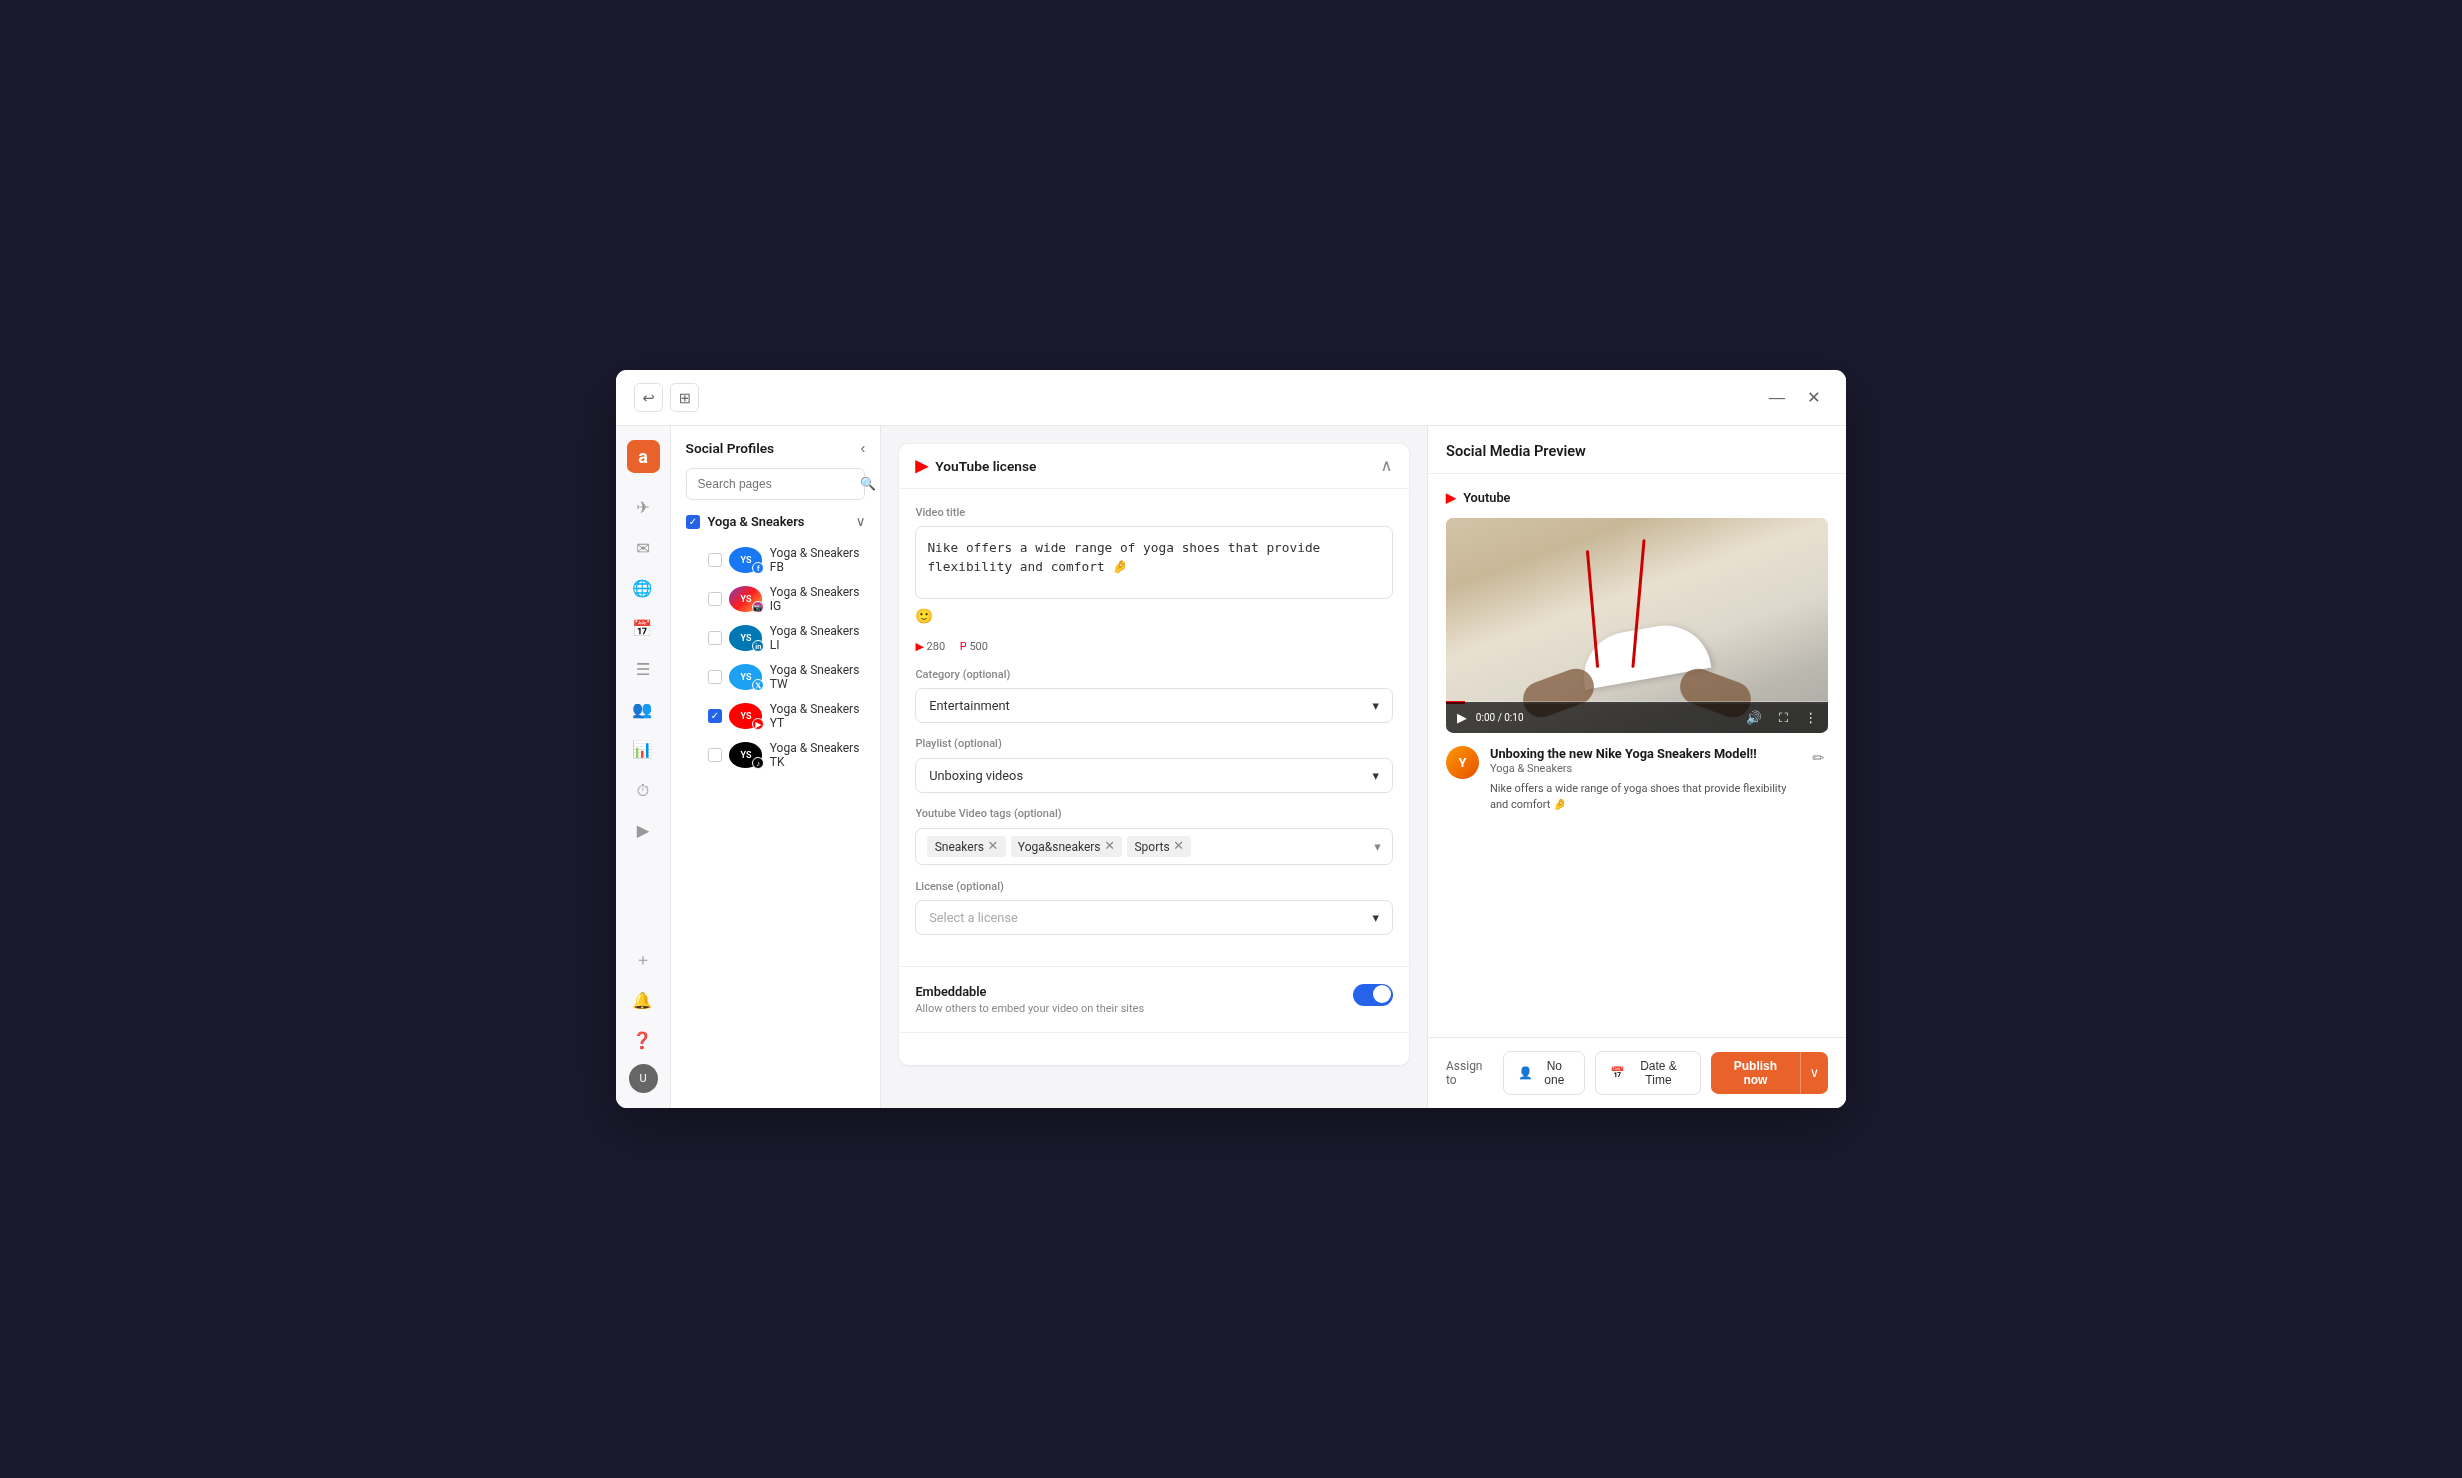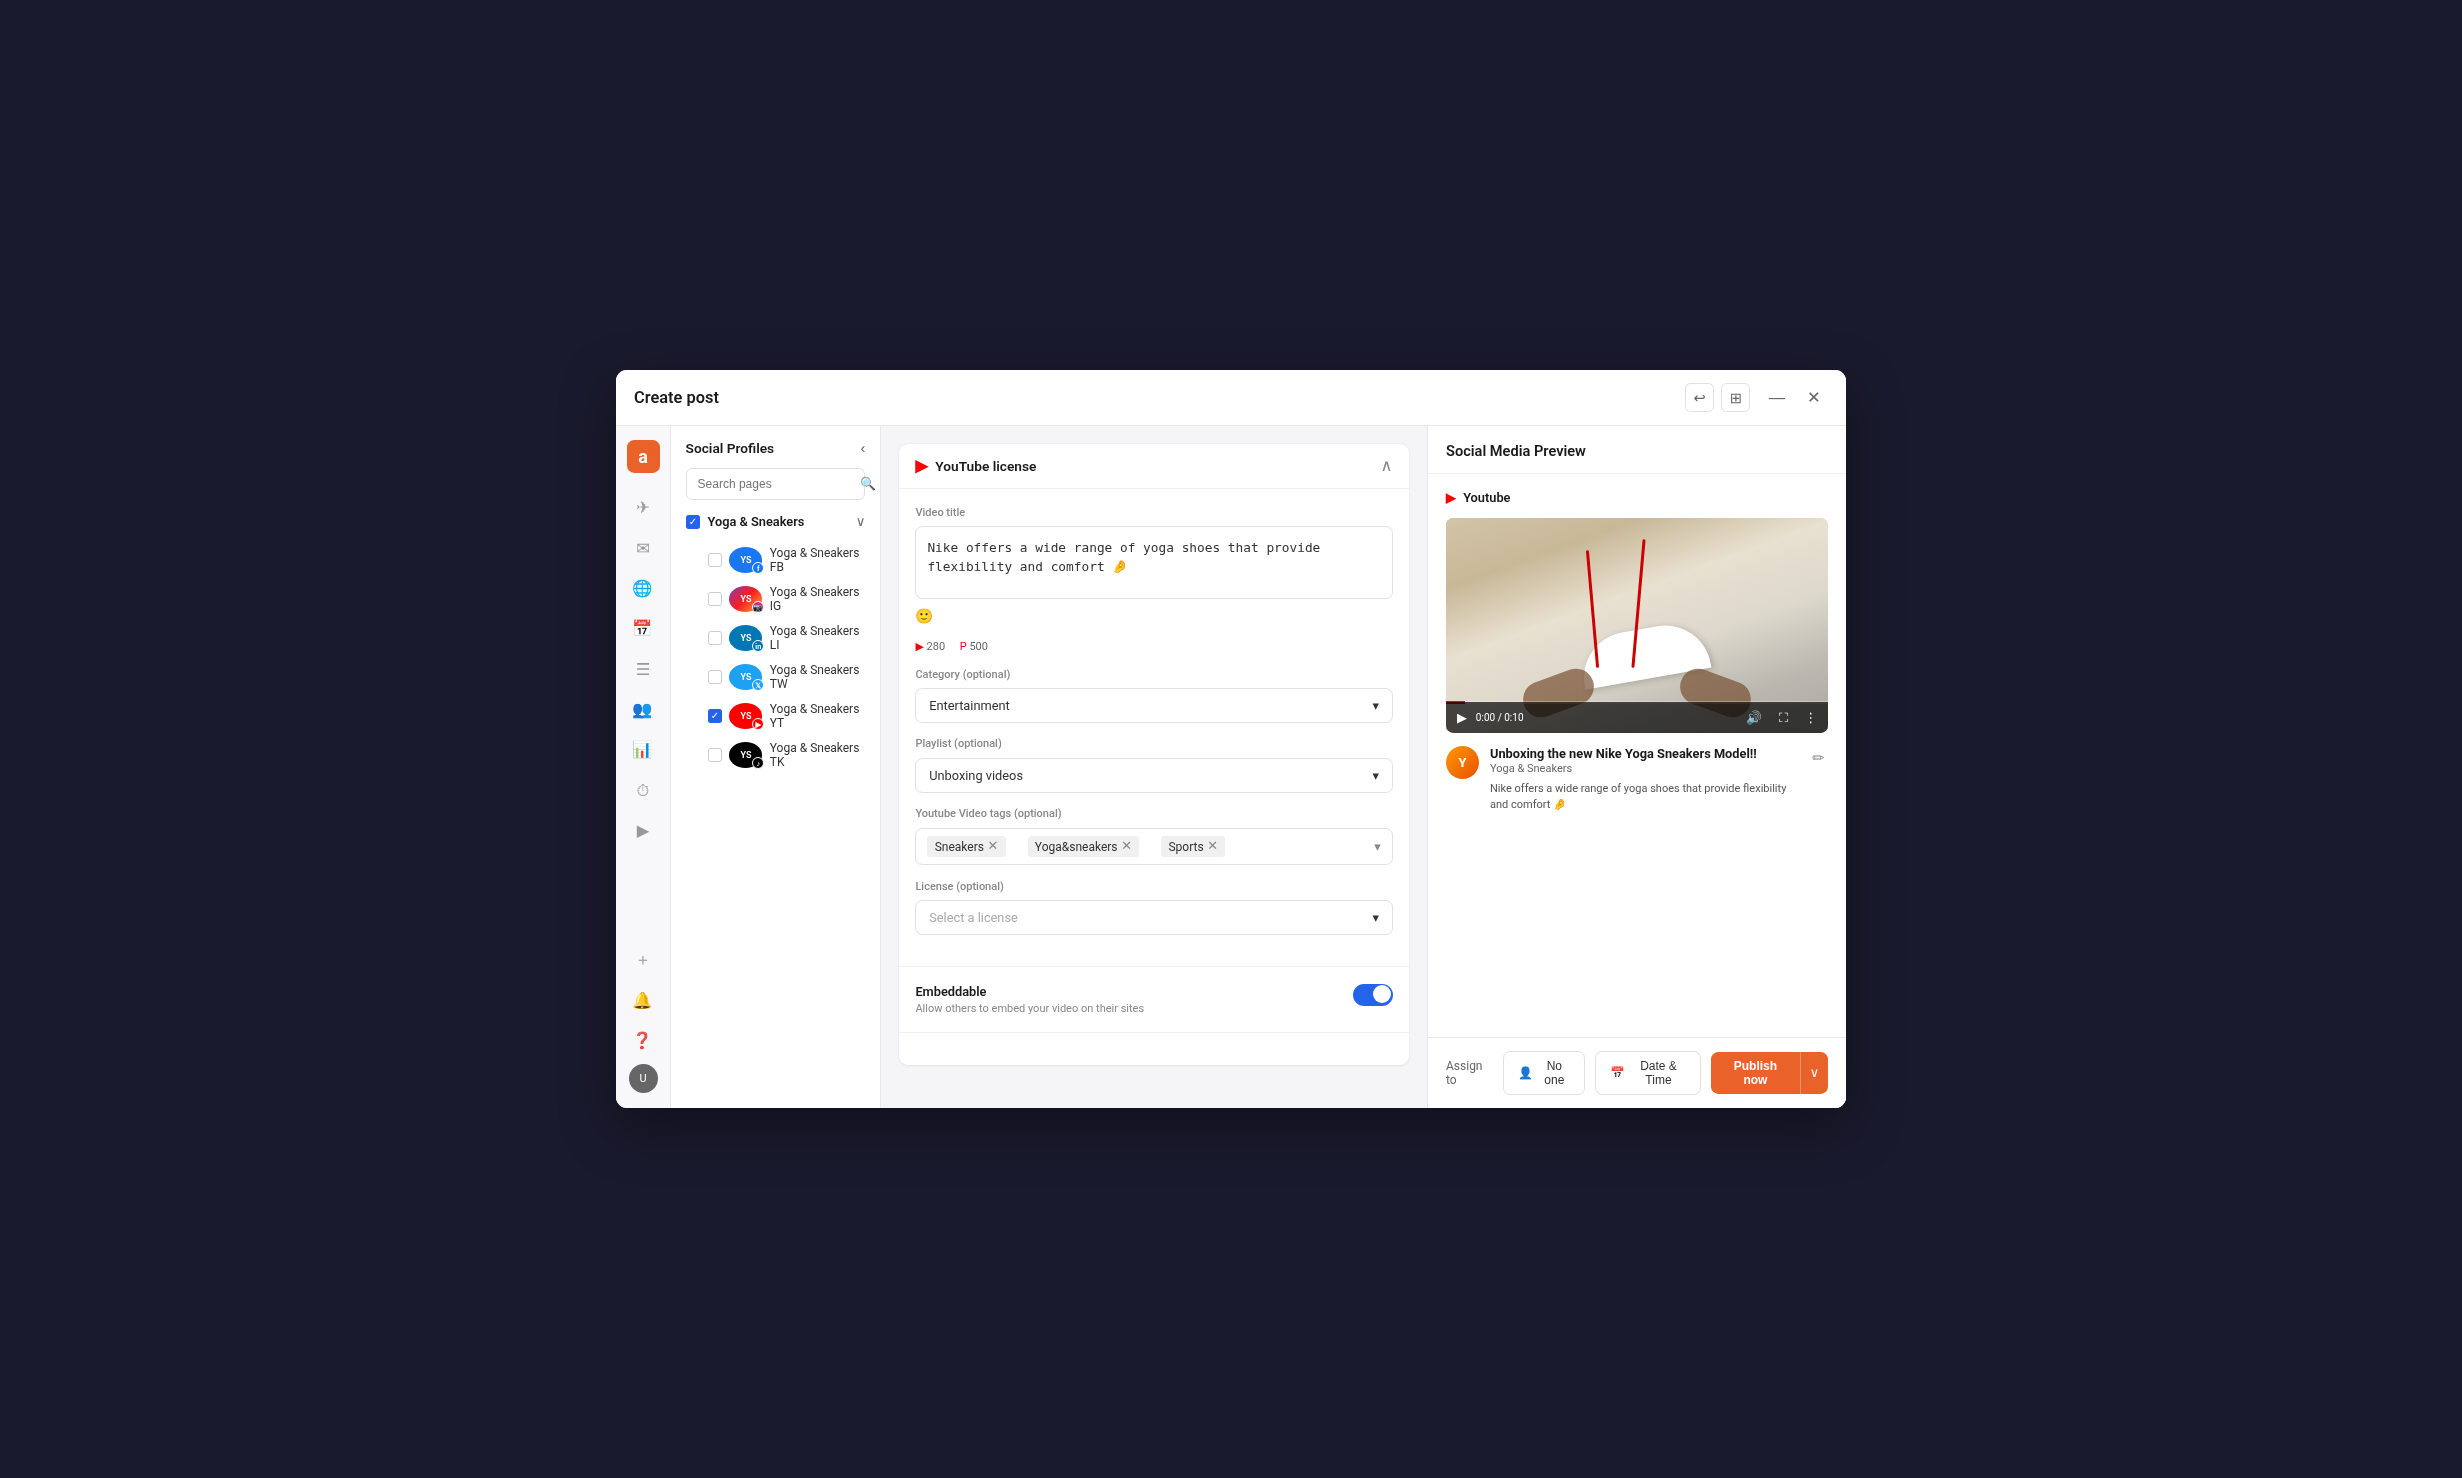--- a/index.html
+++ b/index.html
@@ -331,21 +331,21 @@
       align-items: center;
       justify-content: space-between;
       margin-bottom: 12.8px;
     }
     .tags-field {
       border: 0.9px solid #e0e0e0;
       border-radius: 7.3px;
       padding: 7.3px 11px;
       display: flex;
       align-items: center;
-      gap: 22px;
+      gap: 5px;
       flex-wrap: wrap;
       margin-bottom: 12.8px;
       justify-content: flex-end;
     }
     .tag {
       display: flex;
       align-items: center;
       gap: 3.6px;
       background: #f0f0f0;
       border-radius: 3.6px;
@@ -597,21 +597,20 @@
     }
     .select-placeholder { color: #aaa; }
     .field-section { margin-bottom: 14.6px; }
   </style>
 </head>
 <body>
 
 <div class="modal">
 
   <div class="modal-header">
-    <span class="modal-title">Create post</span>
     <div style="display:flex;gap:7.3px;">
       <button class="header-btn">↩</button>
       <button class="header-btn">⊞</button>
     </div>
     <div class="header-actions">
       <button class="header-minimize">—</button>
       <button class="header-close">✕</button>
     </div>
   </div>
 

